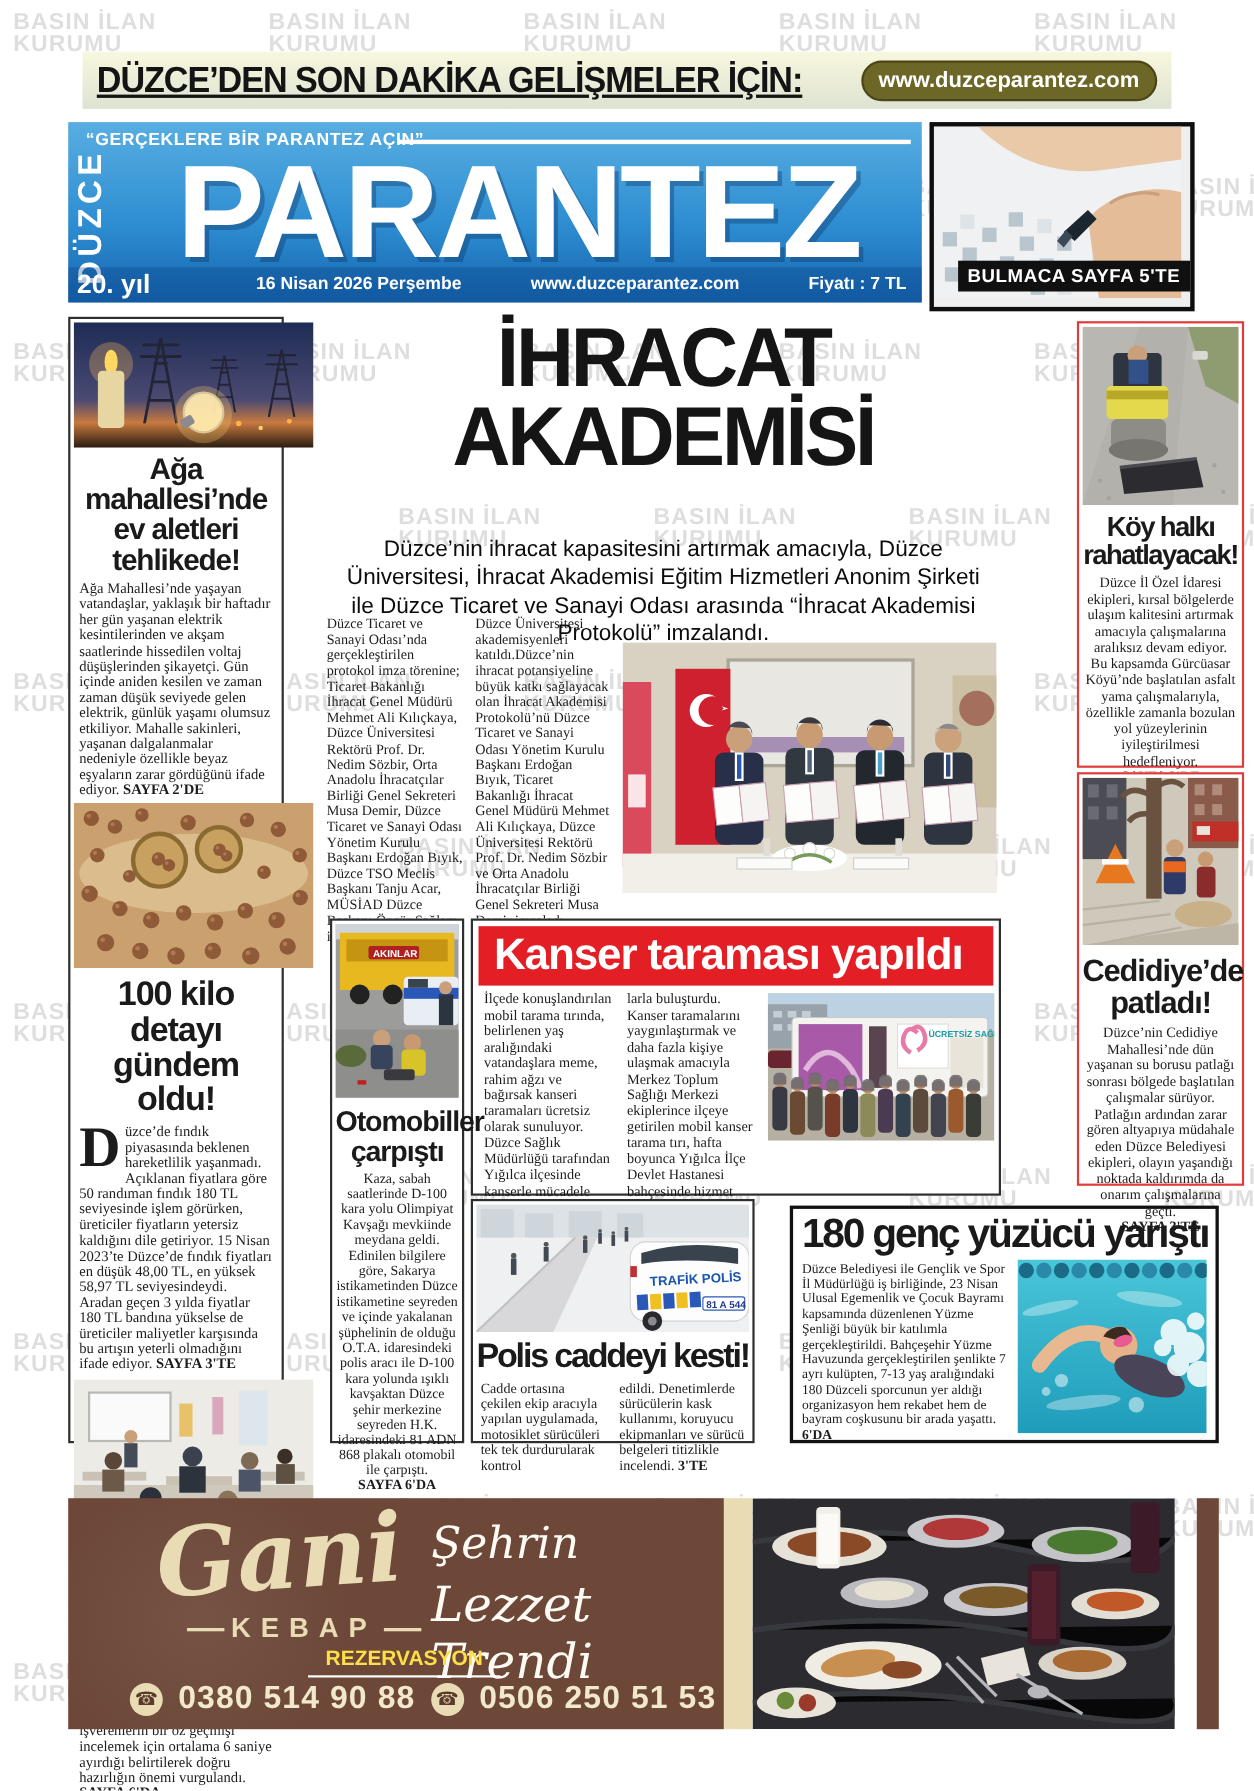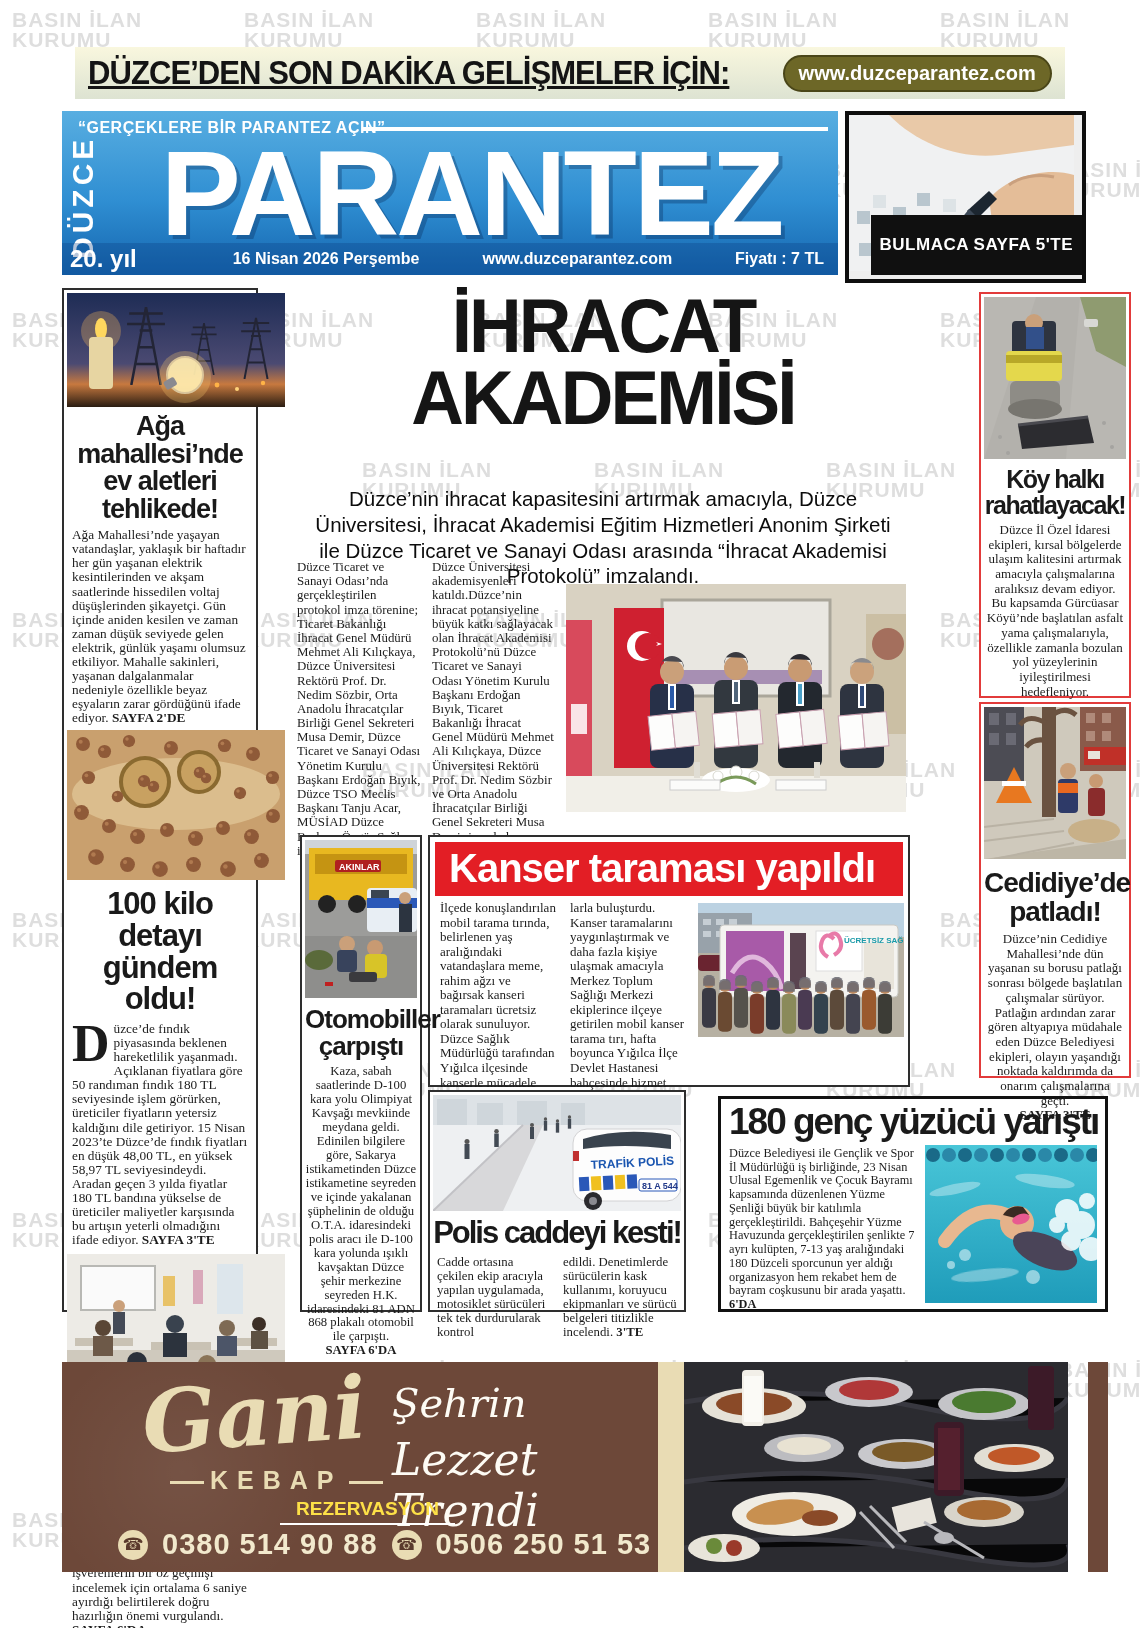--- a/index.html
+++ b/index.html
@@ -27,22 +27,22 @@
   .paper-title{position:absolute;left:44px;top:22px;width:730px;font-size:120px;font-weight:900;
       letter-spacing:-3px;line-height:1;text-align:center;text-shadow:4px 4px 0 rgba(8,45,95,.35);}
   .mast-bottom{position:absolute;left:0;right:0;bottom:0;height:32px;background:rgba(10,60,130,.30);
       display:flex;align-items:center;font-size:16px;font-weight:bold;}
   .mast-bottom .yil{font-size:24px;margin-left:8px;}
   .mast-bottom .dt{margin-left:96px;}
   .mast-bottom .site{margin:0 auto;}
   .mast-bottom .price{margin-right:14px;}
   
   .puzzle{left:845px;top:111px;width:233px;height:164px;border:4px solid #0e0e0e;background:#eee;overflow:hidden;}
-  .puzzle-label{position:absolute;right:0;bottom:4px;background:#101010;color:#fff;font-weight:bold;
-      font-size:17px;padding:20px 9px;letter-spacing:.5px;}
+  .puzzle-label{position:absolute;right:0;bottom:14px;background:#101010;color:#fff;font-weight:bold;
+      font-size:17px;padding:4px 9px;letter-spacing:.5px;}
   
   .box{background:#fff;border:2px solid #2e2e2e;}
   .hl{font-weight:800;text-align:center;line-height:1.02;letter-spacing:-1px;color:#1a1a1a;}
   .body{font-family:"Liberation Serif",serif;color:#1c1c1c;}
   .ref{font-weight:bold;}
   
   .leftcol{left:62px;top:288px;width:196px;height:1024px;padding:3px;box-sizing:border-box;}
   .leftcol .body{font-size:13.3px;line-height:1.06;padding:2px 5px 0 5px;}
   .dropcap{float:left;font-size:52px;line-height:.78;font-weight:bold;padding:2px 4px 0 0;
       font-family:"Liberation Serif",serif;}

